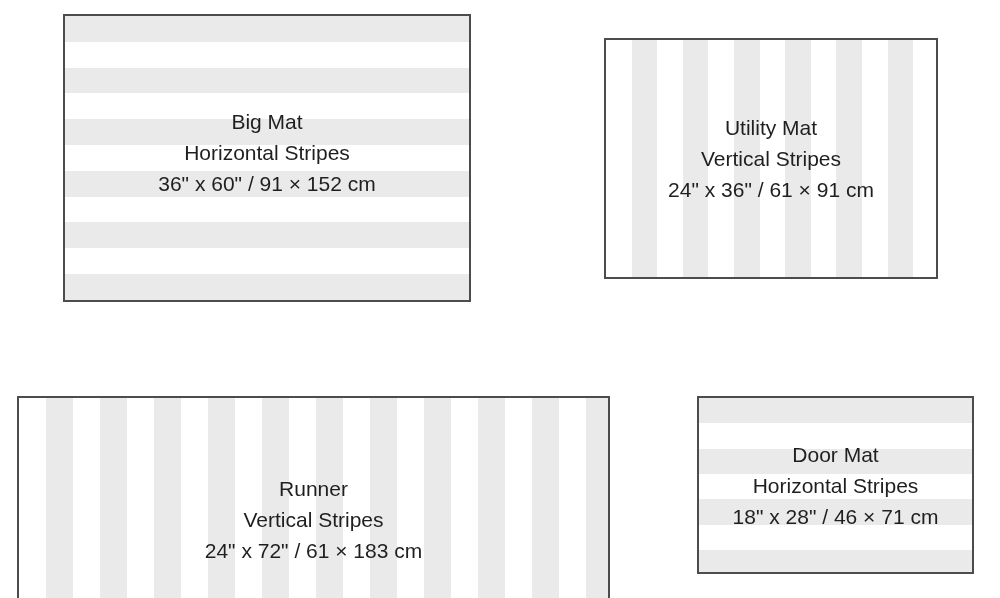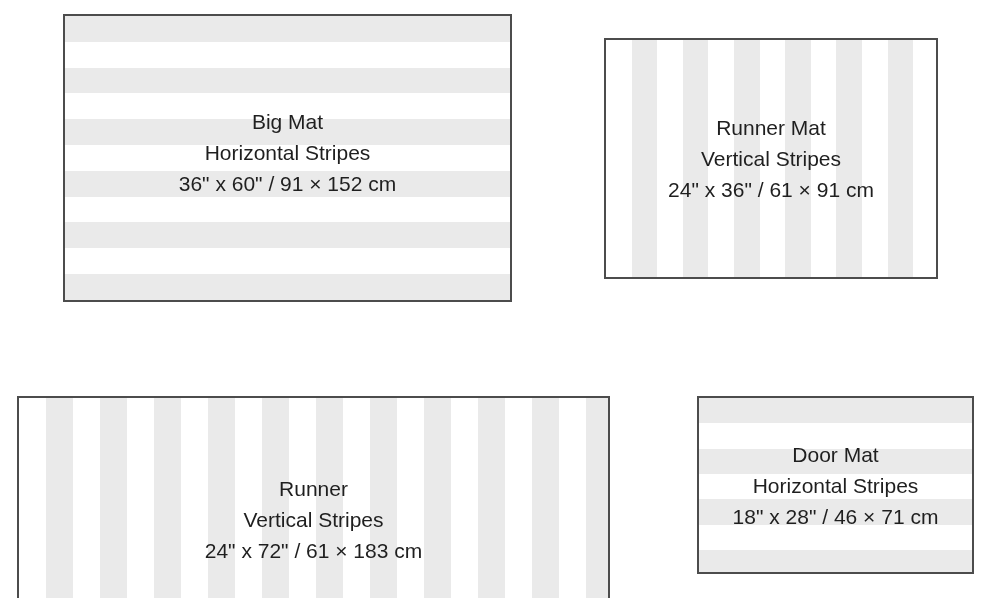--- a/index.html
+++ b/index.html
@@ -22,21 +22,21 @@
     position: absolute;
     box-sizing: border-box;
     border: 2px solid var(--border, #4c4c4c);
     display: flex;
     align-items: center;
     justify-content: center;
     text-align: center;
   }
   
   .mat--big {
-    left: 63px; top: 14px; width: 449px; height: 288px;
+    left: 63px; top: 14px; width: 408px; height: 288px;
     background: repeating-linear-gradient(180deg,
       var(--stripe-gray, #eaeaea) 0 25.8px,
       var(--mat-white, #ffffff) 25.8px 51.6px);
   }
   .mat--utility {
     left: 604px; top: 38px; width: 334px; height: 241px;
     background: repeating-linear-gradient(90deg,
       var(--mat-white, #ffffff) 0 25.6px,
       var(--stripe-gray, #eaeaea) 25.6px 51.2px);
   }
@@ -70,21 +70,21 @@
   <div class="mat mat--big">
     <div class="mat-label">
       <div>Big Mat</div>
       <div>Horizontal Stripes</div>
       <div>36" x 60" / 91 × 152 cm</div>
     </div>
   </div>
 
   <div class="mat mat--utility">
     <div class="mat-label">
-      <div>Runner Mat</div>
+      <div>Utility Mat</div>
       <div>Vertical Stripes</div>
       <div>24" x 36" / 61 × 91 cm</div>
     </div>
   </div>
 
   <div class="mat mat--runner">
     <div class="mat-label">
       <div>Runner</div>
       <div>Vertical Stripes</div>
       <div>24" x 72" / 61 × 183 cm</div>

